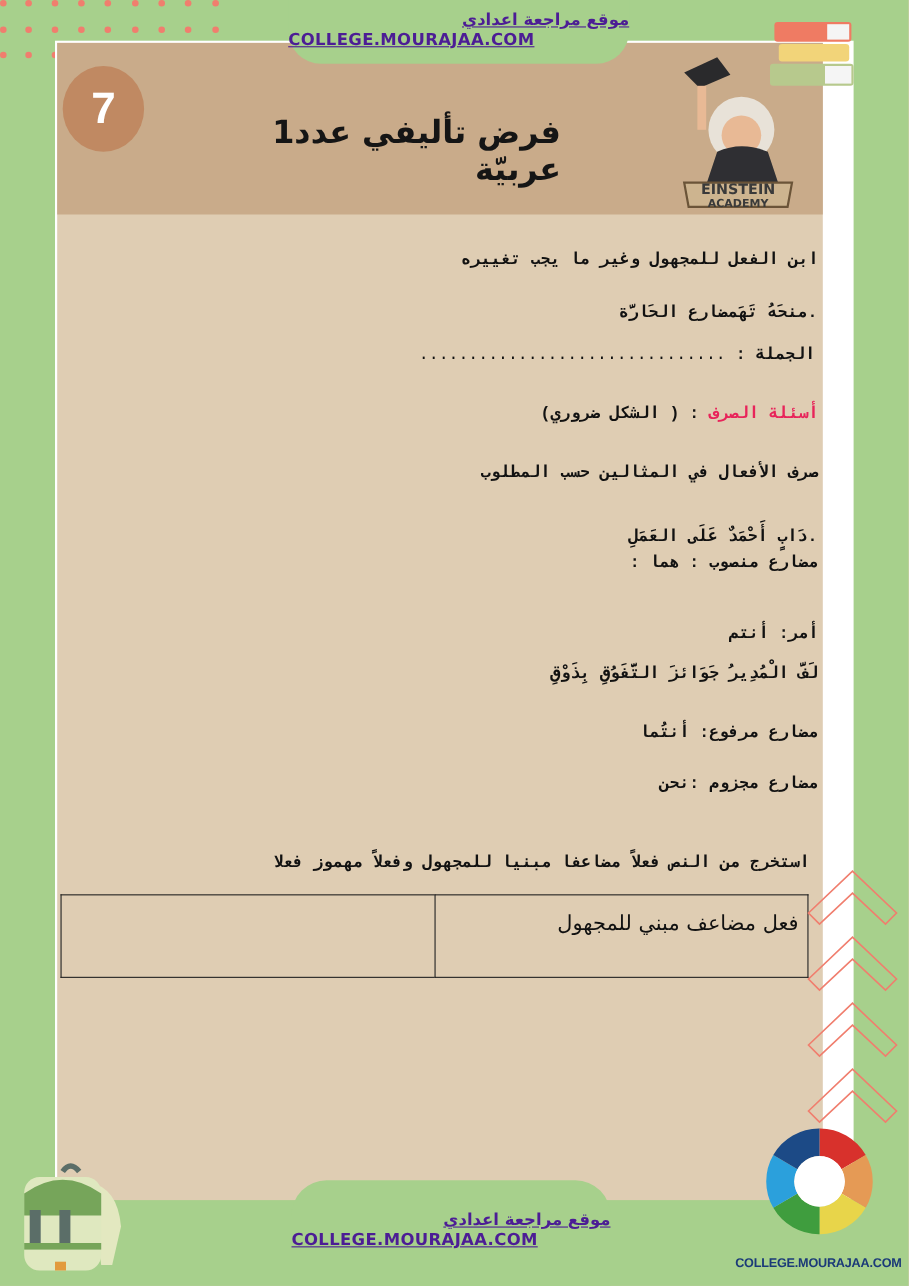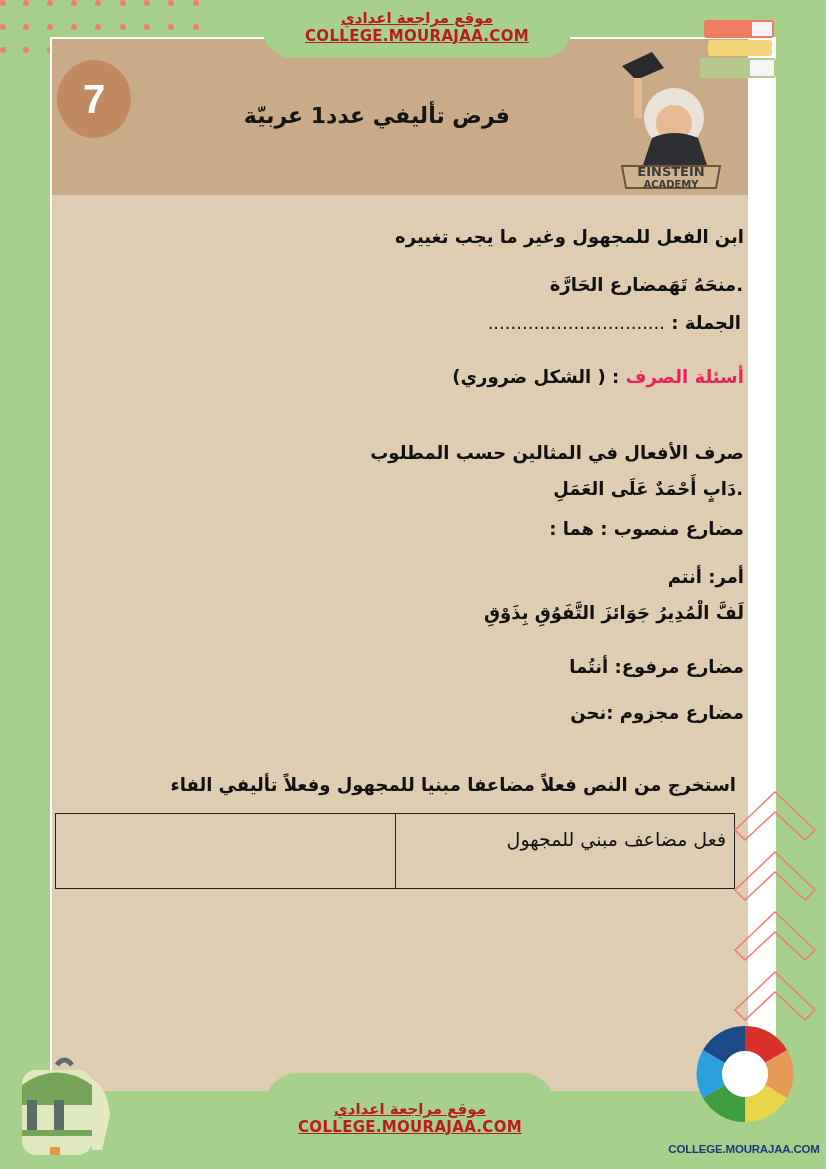--- a/index.html
+++ b/index.html
@@ -16,22 +16,22 @@
     }
     .panel {
       position: absolute; left: 52px; top: 39px; width: 696px; height: 1052px;
       background: #dfcdb3;
     }
     .header-band {
       position: absolute; left: 52px; top: 39px; width: 696px; height: 156px;
       background: #c9ab8a;
     }
     .top-tab, .bottom-tab {
-      position: absolute; background: #a7d08c; color: #b91c1c;
-      text-align: center; font-weight: bold;
+      position: absolute; background: #a7d08c; color: #4c1d95;
+      font-weight: bold;
     }
     .top-tab {
       left: 262px; top: 0; width: 310px; height: 58px;
       border-radius: 0 0 30px 30px;
     }
     .bottom-tab {
       left: 265px; top: 1073px; width: 290px; height: 96px;
       border-radius: 32px 32px 0 0;
     }
     .tab-ar { font-size: 15px; text-decoration: underline; direction: rtl; line-height: 18px; }
@@ -39,27 +39,27 @@
     .top-tab .tab-ar { margin-top: 9px; }
     .bottom-tab .tab-ar { margin-top: 27px; }
     .circle-num {
       position: absolute; left: 57px; top: 60px; width: 74px; height: 78px;
       border-radius: 50%; background: #c08962; color: #ffffff;
       font-size: 40px; font-weight: bold; text-align: center; line-height: 78px;
       font-family: "Liberation Sans", sans-serif;
     }
     .doc-title {
       position: absolute; left: 200px; top: 103px; width: 310px; text-align: right;
-      font-size: 22px; color: #151515; direction: rtl; font-weight: bold;
+      font-size: 29px; color: #151515; direction: rtl; font-weight: bold;
     }
     .logo {
       position: absolute; left: 612px; top: 38px; width: 118px; height: 157px;
     }
     .books { position: absolute; left: 700px; top: 10px; width: 80px; height: 85px; }
-    .line { position: absolute; right: 82px; direction: rtl; font-size: 18px; color: #111; font-weight: bold; white-space: nowrap; }
+    .line { position: absolute; right: 82px; direction: rtl; font-size: 15px; color: #111; font-weight: bold; white-space: nowrap; font-family: Liberation Mono, monospace; }
     .red { color: #e8245a; text-align: right; }
     table.answer {
       position: absolute; left: 55px; top: 813px; width: 680px; border-collapse: collapse;
       direction: rtl;
     }
     table.answer td {
       border: 1.5px solid #222; height: 60px; font-size: 19px; font-weight: normal;
       vertical-align: top; padding: 14px 8px 0 8px; color: #111;
     }
     table.answer td.label { width: 322px; }
@@ -140,29 +140,29 @@
 <div class="line" style="top:226px;">ابن الفعل للمجهول وغير ما يجب تغييره</div>
 <div class="line" style="top:274px;right:83px;">.منحَهُ تَهَمضارع الحَارَّة</div>
 <div class="line" style="top:312px;right:85px;text-align:right;">
   <span>الجملة :</span>
   <span style="font-weight:normal;">...............................</span>
 </div>
 
 <div class="line" style="top:366px;">
   <span class="red">أسئلة الصرف</span><span> : ( الشكل ضروري)</span>
 </div>
-<div class="line" style="top:442px;">صرف الأفعال في المثالين حسب المطلوب</div>
+<div class="line" style="top:420px;">صرف الأفعال في المثالين حسب المطلوب</div>
 <div class="line" style="top:478px;right:83px;">.دَابٍ أَحْمَدٌ عَلَى العَمَلِ</div>
-<div class="line" style="top:518px;">مضارع منصوب : هما :</div>
+<div class="line" style="top:501px;">مضارع منصوب : هما :</div>
 <div class="line" style="top:566px;">أمر: أنتم</div>
 <div class="line" style="top:602px;">لَفَّ الْمُدِيرُ جَوَائزَ التَّفَوُقِ بِذَوْقِ</div>
 <div class="line" style="top:656px;">مضارع مرفوع: أنتُما</div>
 <div class="line" style="top:702px;">مضارع مجزوم :نحن</div>
 
-<div class="line" style="top:774px;right:90px;">استخرج من النص فعلاً مضاعفا مبنيا للمجهول وفعلاً تأليفي الفاء</div>
+<div class="line" style="top:774px;right:90px;">استخرج من النص فعلاً مضاعفا مبنيا للمجهول وفعلاً مهموز فعلا</div>
 
 <table class="answer">
   <tbody>
       <tr>
     <td class="label">فعل مضاعف مبني للمجهول</td>
     <td></td>
   </tr>
 </tbody>
   </table>
 

